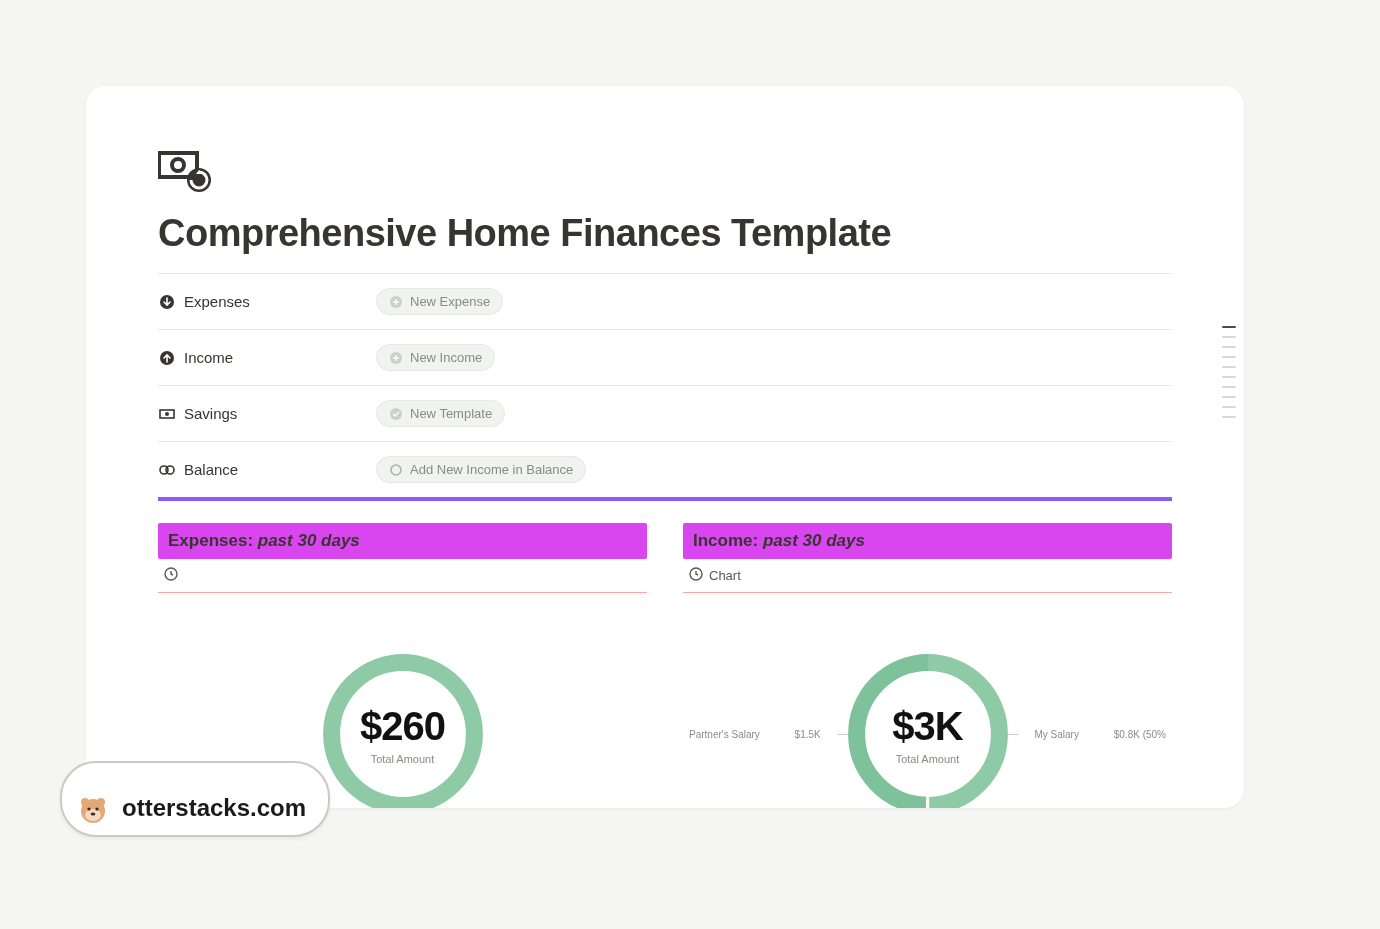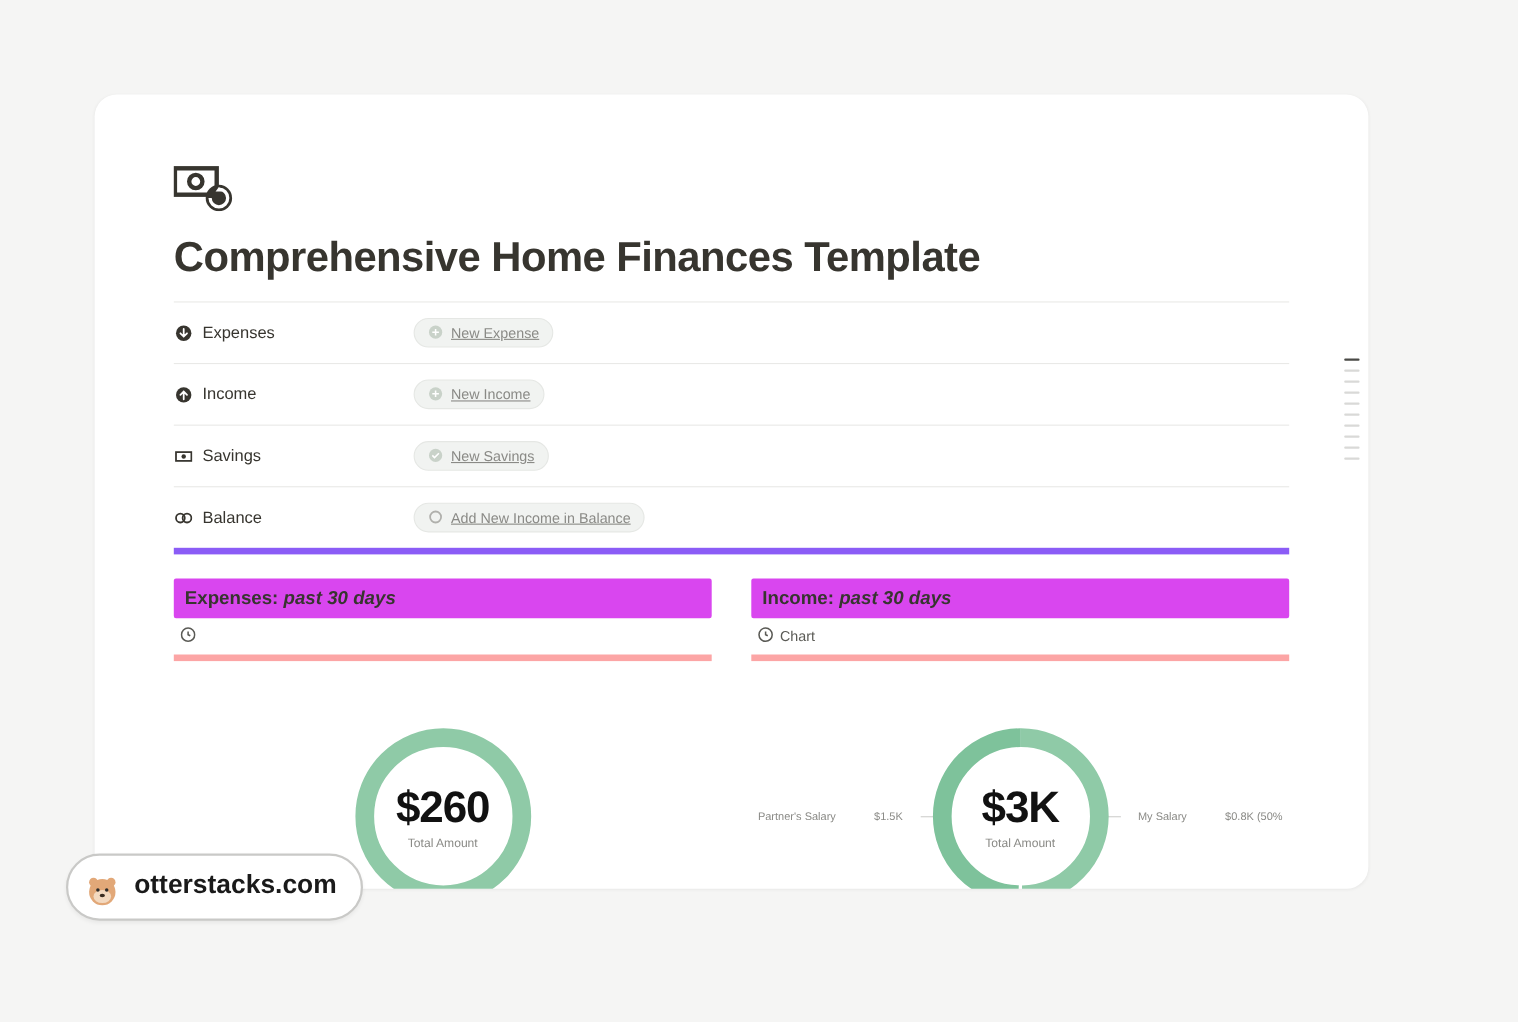--- a/index.html
+++ b/index.html
@@ -66,29 +66,29 @@
       justify-content: center;
       color: #37352f;
     }
     .row-label-text {
       font-size: 15px;
       font-weight: 500;
       color: #37352f;
     }
     .pill-button {
       display: inline-flex;
+      align-items: center;
       gap: 7px;
       background: #f1f3f1;
       border: 1px solid #e5e7e4;
       border-radius: 18px;
       padding: 5px 12px;
       font-size: 13px;
       color: #8a8a86;
       cursor: pointer;
-      text-decoration: underline;
     }
     .pill-icon {
       width: 14px;
       height: 14px;
       display: flex;
       align-items: center;
       justify-content: center;
       color: #9aa09a;
     }
     .summary-section {
@@ -110,21 +110,21 @@
     }
     .panel-title .italic {
       font-style: italic;
       font-weight: 600;
     }
     .panel-toolbar {
       display: flex;
       align-items: center;
       gap: 6px;
       padding: 8px 6px;
-      border-bottom: 6px solid #fca5a5;
+      border-bottom: 1px solid #fca5a5;
       font-size: 13px;
       color: #5a5a55;
     }
     .panel-toolbar-icon {
       color: #5a5a55;
     }
     .donut-wrap {
       margin-top: 56px;
       display: flex;
       align-items: center;
@@ -197,22 +197,23 @@
     .outline-line.dark {
       background: #4a4a46;
     }
     .brand-pill {
       position: absolute;
       left: 60px;
       bottom: 92px;
       background: #ffffff;
       border: 2px solid #c9c9c7;
       border-radius: 36px;
-      padding: 13px 22px 10px 14px;
-      display: flex;
+      padding: 28px 22px 10px 14px;
+      display: flex;
+      align-items: center;
       gap: 12px;
       box-shadow: 0 2px 4px rgba(0,0,0,0.06);
     }
     .brand-text {
       font-size: 24px;
       font-weight: 700;
       color: #1a1a1a;
     }
     .brand-icon-wrap {
       width: 34px;
@@ -293,25 +294,25 @@
           </span>
           <span class="row-label-text">Savings</span>
         </div>
         <button class="pill-button">
           <span class="pill-icon">
             <svg width="14" height="14" viewBox="0 0 14 14">
                 <circle cx="7" cy="7" r="6" fill="#c9d2c9"></circle>
                 <path d="M4 7 L6 9 L10 5" stroke="#fff" stroke-width="1.4" fill="none"></path>
               </svg>
           </span>
-          <span>New Savings</span>
+          <span>New Template</span>
         </button>
       </div>
 
-      <div class="row" style="border-bottom:6px solid #8b5cf6;">
+      <div class="row" style="border-bottom:4px solid #8b5cf6;">
         <div class="row-label">
           <span class="row-label-icon">
             <svg width="16" height="16" viewBox="0 0 16 16">
                 <circle cx="5" cy="8" r="4" stroke="#37352f" stroke-width="1.6" fill="none"></circle>
                 <circle cx="11" cy="8" r="4" stroke="#37352f" stroke-width="1.6" fill="none"></circle>
               </svg>
           </span>
           <span class="row-label-text">Balance</span>
         </div>
         <button class="pill-button">

